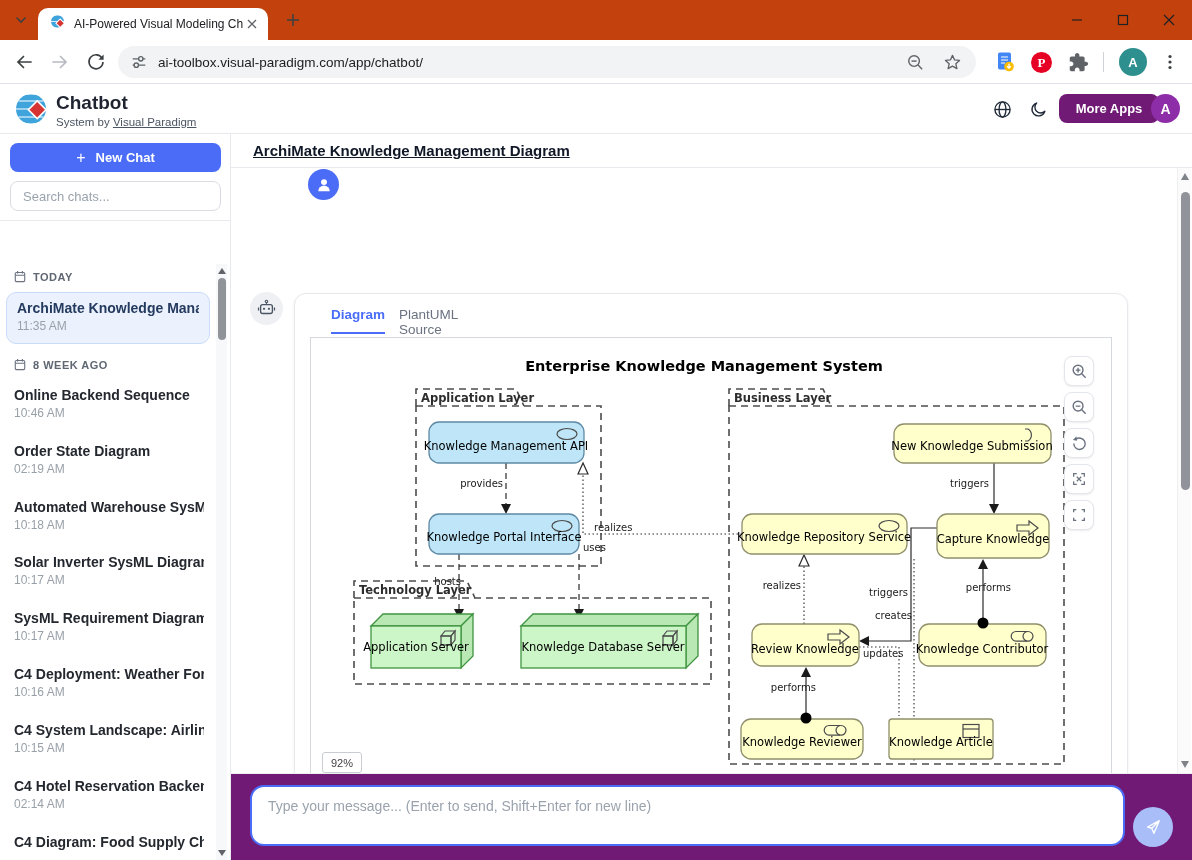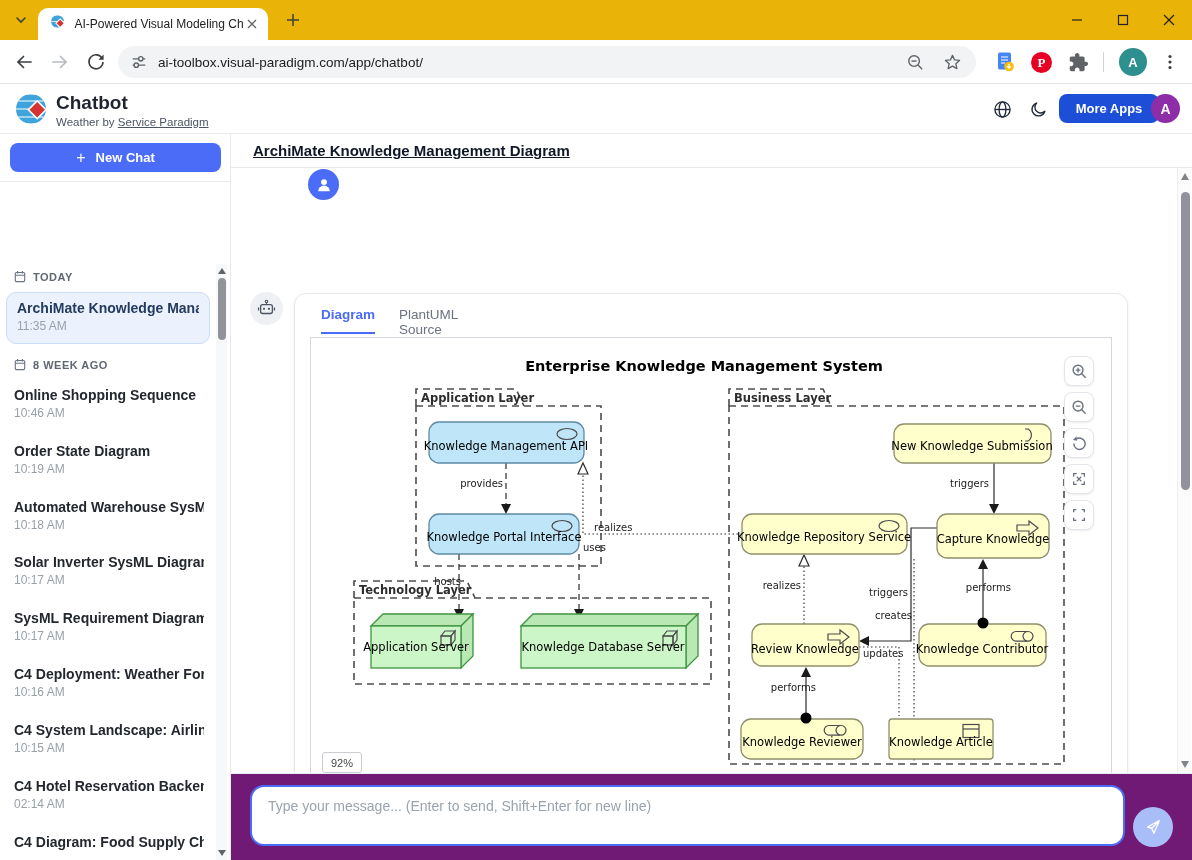--- a/index.html
+++ b/index.html
@@ -1,20 +1,20 @@
 <!DOCTYPE html>
 <html><head>
 <meta charset="utf-8">
 <style>
   * { margin:0; padding:0; box-sizing:border-box; }
   body { font-family:"Liberation Sans",sans-serif; background:#f0f0f0; }
   .screen { position:relative; width:1192px; height:860px; background:#fff; overflow:hidden; }
 
   
-  .tabstrip { position:relative; height:40px; background:#eab308;text-align:center; }
+  .tabstrip { position:relative; height:40px; background:#c2410c; }
   .tab-search { position:absolute; left:10px; top:9px; width:22px; height:22px; display:flex; align-items:center; justify-content:center; color:#3c4043; }
   .btab { position:absolute; left:38px; top:8px; width:230px; height:32px; background:#fff; border-radius:10px 10px 0 0; display:flex; align-items:center; padding:0 8px 0 12px; }
   .btab-title { flex:1; font-size:12px; color:#202124; white-space:nowrap; overflow:hidden; margin-left:8px; }
   .btab-close { width:16px; height:16px; display:flex; align-items:center; justify-content:center; color:#5f6368; }
   .newtab { position:absolute; left:282px; top:9px; width:22px; height:22px; display:flex; align-items:center; justify-content:center; color:#3c4043; }
   .wincontrols { position:absolute; right:0; top:0; height:40px; display:flex; }
   .winbtn { width:46px; height:40px; display:flex; align-items:center; justify-content:center; color:#202124; }
 
   .toolbar { position:relative; height:44px; background:#fff; border-bottom:1px solid #e0e3e7; }
   .navbtn { position:absolute; top:10px; width:24px; height:24px; display:flex; align-items:center; justify-content:center; color:#3c4043; }
@@ -27,21 +27,21 @@
   .profile-dot { position:absolute; left:1119px; top:8px; width:28px; height:28px; border-radius:50%; background:#2e8f8f; color:#fff; font-size:13px; font-weight:bold; display:flex; align-items:center; justify-content:center; }
 
   
   .appheader { position:relative; height:50px; background:#fff; border-bottom:1px solid #e7e9ec; }
   .vp-logo { position:absolute; left:14px; top:7px; }
   .ah-titles { position:absolute; left:56px; top:8px; }
   .ah-title { font-size:19px; font-weight:bold; color:#1f2430; }
   .ah-sub { font-size:11.5px; color:#4b5563; margin-top:2px; }
   .ah-sub a { color:#4b5563; text-decoration:underline; }
   .ah-ic { position:absolute; top:15px; width:20px; height:20px; color:#1f2937; display:flex; align-items:center; justify-content:center; }
-  .more-apps { position:absolute; left:1059px; top:10px; width:100px; height:29px; background:#1d4ed8; color:#fff; border:none; border-radius:8px; font-size:13px; font-weight:bold; font-family:inherit; }
+  .more-apps { position:absolute; left:1059px; top:10px; width:100px; height:29px; background:#701a75; color:#fff; border:none; border-radius:8px; font-size:13px; font-weight:bold; font-family:inherit; }
   .ah-avatar { position:absolute; left:1151px; top:10px; width:29px; height:29px; border-radius:50%; background:#8e2da8; color:#fff; font-size:14px; font-weight:bold; display:flex; align-items:center; justify-content:center; }
 
   
   .appbody { display:flex; height:726px; }
   .sidebar { position:relative; width:231px; border-right:1px solid #e7e9ec; background:#fff; flex:none; }
   .main { position:relative; flex:1; background:#fff; }
 
   
   .sb-head { height:44px; display:flex; align-items:center; justify-content:space-between; padding:0 14px; border-bottom:1px solid #e7e9ec; }
   .sb-title { font-size:16px; font-weight:bold; color:#1b1f24; }
@@ -232,21 +232,21 @@
   <div class="appheader">
     <div class="vp-logo">
       <svg width="36" height="36" viewBox="0 0 36 36">
           <circle cx="17" cy="18" r="15" fill="#3fa4dc"></circle>
           <path d="M17 3 a20 15 0 0 0 0 30 M17 3 a20 15 0 0 1 0 30 M2 18 h30 M4.5 10 h25 M4.5 26 h25" fill="none" stroke="#fff" stroke-width="1.1"></path>
           <rect x="17" y="12.5" width="12.5" height="12.5" fill="#d63333" stroke="#fff" stroke-width="1.6" transform="rotate(45 23.2 18.7)"></rect>
         </svg>
     </div>
     <div class="ah-titles">
       <div class="ah-title">Chatbot</div>
-      <div class="ah-sub"><span>Weather by</span> <a href="#">Service Paradigm</a></div>
+      <div class="ah-sub"><span>System by</span> <a href="#">Visual Paradigm</a></div>
     </div>
     <div class="ah-ic" style="left:992px">
       <svg width="19" height="19" viewBox="0 0 20 20">
           <circle cx="10" cy="10" r="8" fill="none" stroke="currentColor" stroke-width="1.4"></circle>
           <ellipse cx="10" cy="10" rx="3.6" ry="8" fill="none" stroke="currentColor" stroke-width="1.4"></ellipse>
           <path d="M2 10 h16" stroke="currentColor" stroke-width="1.4"></path>
         </svg>
     </div>
     <div class="ah-ic" style="left:1029px">
       <svg width="18" height="18" viewBox="0 0 20 20">
@@ -257,20 +257,21 @@
     <div class="ah-avatar">A</div>
   </div>
 
   <div class="appbody">
 
     <aside class="sidebar">
       <button class="new-chat">
           <span class="plus">+</span>
           <span>New Chat</span>
         </button>
+      <input class="sb-search" placeholder="Search chats..." style="">
       <div class="sb-div"></div>
 
       <div class="sb-list">
         <div class="sb-group" style="top:6px">
           <svg width="12" height="13" viewBox="0 0 14 15">
               <rect x="1.5" y="2.8" width="11" height="10.7" rx="1.5" fill="none" stroke="currentColor" stroke-width="1.3"></rect>
               <path d="M4.2 1 v3 M9.8 1 v3 M1.5 6 h11" stroke="currentColor" stroke-width="1.3"></path>
             </svg>
           <span>TODAY</span>
         </div>
@@ -282,26 +283,26 @@
 
         <div class="sb-group" style="top:94px">
           <svg width="12" height="13" viewBox="0 0 14 15">
               <rect x="1.5" y="2.8" width="11" height="10.7" rx="1.5" fill="none" stroke="currentColor" stroke-width="1.3"></rect>
               <path d="M4.2 1 v3 M9.8 1 v3 M1.5 6 h11" stroke="currentColor" stroke-width="1.3"></path>
             </svg>
           <span>8 WEEK AGO</span>
         </div>
 
         <div class="sb-item" style="top:123px">
-          <div class="sb-item-title">Online Shopping Sequence</div>
+          <div class="sb-item-title">Online Backend Sequence</div>
           <div class="sb-item-time">10:46 AM</div>
         </div>
         <div class="sb-item" style="top:179px">
           <div class="sb-item-title">Order State Diagram</div>
-          <div class="sb-item-time">10:19 AM</div>
+          <div class="sb-item-time">02:19 AM</div>
         </div>
         <div class="sb-item" style="top:235px">
           <div class="sb-item-title">Automated Warehouse SysM...</div>
           <div class="sb-item-time">10:18 AM</div>
         </div>
         <div class="sb-item" style="top:290px">
           <div class="sb-item-title">Solar Inverter SysML Diagram</div>
           <div class="sb-item-time">10:17 AM</div>
         </div>
         <div class="sb-item" style="top:346px">
@@ -352,21 +353,21 @@
               <path d="M10 3.9 v2" stroke="currentColor" stroke-width="1.2"></path>
               <rect x="3.8" y="5.9" width="12.4" height="9.4" rx="2.2" fill="none" stroke="currentColor" stroke-width="1.4"></rect>
               <circle cx="7.4" cy="10.3" r="1.15" fill="currentColor"></circle>
               <circle cx="12.6" cy="10.3" r="1.15" fill="currentColor"></circle>
               <path d="M1.6 9 v3 M18.4 9 v3" stroke="currentColor" stroke-width="1.3"></path>
             </svg>
         </div>
 
         <div class="card">
           <div class="card-tabs">
-            <span class="ctab active" style="left:26px">Diagram</span>
+            <span class="ctab active" style="left:36px">Diagram</span>
             <span class="ctab" style="left:104px">PlantUML Source</span>
           </div>
 
           <div class="viewport">
             <svg class="dg" width="800" height="435" viewBox="0 0 800 435">
 
               <g>
                 <rect class="grp" x="105" y="68" width="185" height="160"></rect>
                 <path class="grp" d="M105 68 V51 H205 L213 68"></path>
                 <text class="grp-label" x="110" y="64">Application Layer</text>

